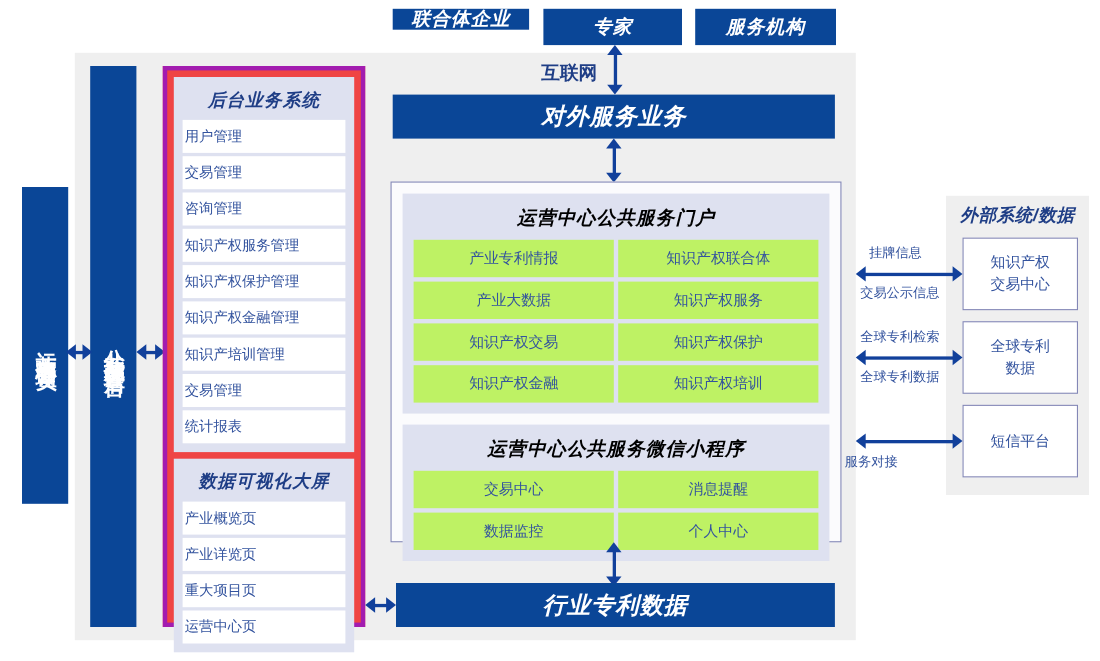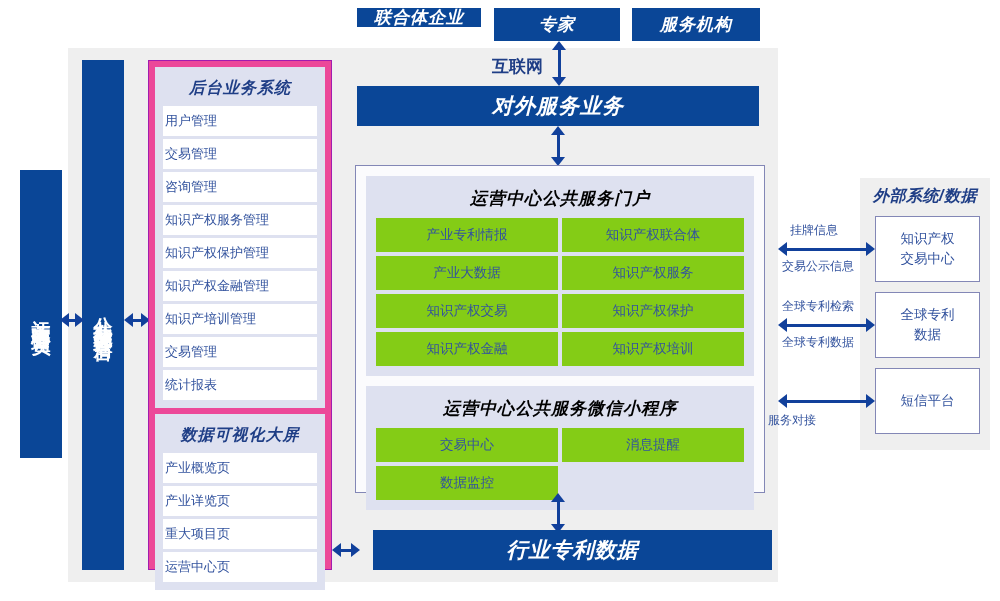--- a/index.html
+++ b/index.html
@@ -37,21 +37,21 @@
     writing-mode:vertical-rl;
     text-orientation:upright;
     display:flex;align-items:center;justify-content:center;
     letter-spacing:3px;
     font-size:19px;
   }
 
   
   #left-panel{
     left:148px;top:60px;width:184px;height:510px;
-    background:#ec4899;border:1px solid #a21caf;
+    background:#ef4444;border:4px solid #a21caf;
   }
   .section{
     background:#dee1f0;
     padding:6px 8px 8px 8px;
   }
   .section-title{
     color:#1f3e86;font-weight:bold;font-style:italic;
     font-size:16px;text-align:center;
     padding:5px 0 7px 0;
     letter-spacing:1px;
@@ -77,21 +77,21 @@
     margin:10px;
     padding:4px 10px 10px 10px;
   }
   .panel-title{
     color:#000000;font-weight:bold;font-style:italic;
     font-size:17px;text-align:center;
     padding:7px 0 8px 0;letter-spacing:1px;
   }
   .grid2{display:flex;flex-wrap:wrap;gap:4px;}
   .cell{
-    background:#84cc16;color:#33539e;font-size:13.5px;
+    background:#bef264;color:#33539e;font-size:13.5px;
     text-align:center;padding:8px 2px;
     width:calc(50% - 2px);
     box-sizing:border-box;
     white-space:nowrap;
   }
 
   
   #ext-panel{
     left:860px;top:178px;width:130px;height:272px;
     background:#efefef;
@@ -205,32 +205,33 @@
       <div class="cell">知识产权培训</div>
     </div>
   </div>
 
   <div class="panel">
     <div class="panel-title">运营中心公共服务微信小程序</div>
     <div class="grid2">
       <div class="cell">交易中心</div>
       <div class="cell">消息提醒</div>
       <div class="cell">数据监控</div>
+      <div class="cell">个人中心</div>
     </div>
   </div>
 </div>
 
 <div class="abs arrow-v" style="left:549px;top:493px;width:18px;height:40px;">
 
   <div class="arrow-line-v"></div>
   <div class="head head-u"></div>
   <div class="head head-d"></div>
 </div>
 
-<div class="abs blue-box wide-blue" style="left:360px;top:530px;width:399px;height:40px;margin-left:13px;">行业专利数据</div>
+<div class="abs blue-box wide-blue" style="left:360px;top:530px;width:399px;height:40px;">行业专利数据</div>
 
 <div class="abs arrow-h" style="left:332px;top:541px;width:28px;height:18px;">
   <div class="arrow-line-h"></div>
   <div class="head head-l"></div>
   <div class="head head-r"></div>
 </div>
 
 <div class="abs" id="ext-panel">
   <div id="ext-title">外部系统/数据</div>
 </div>

